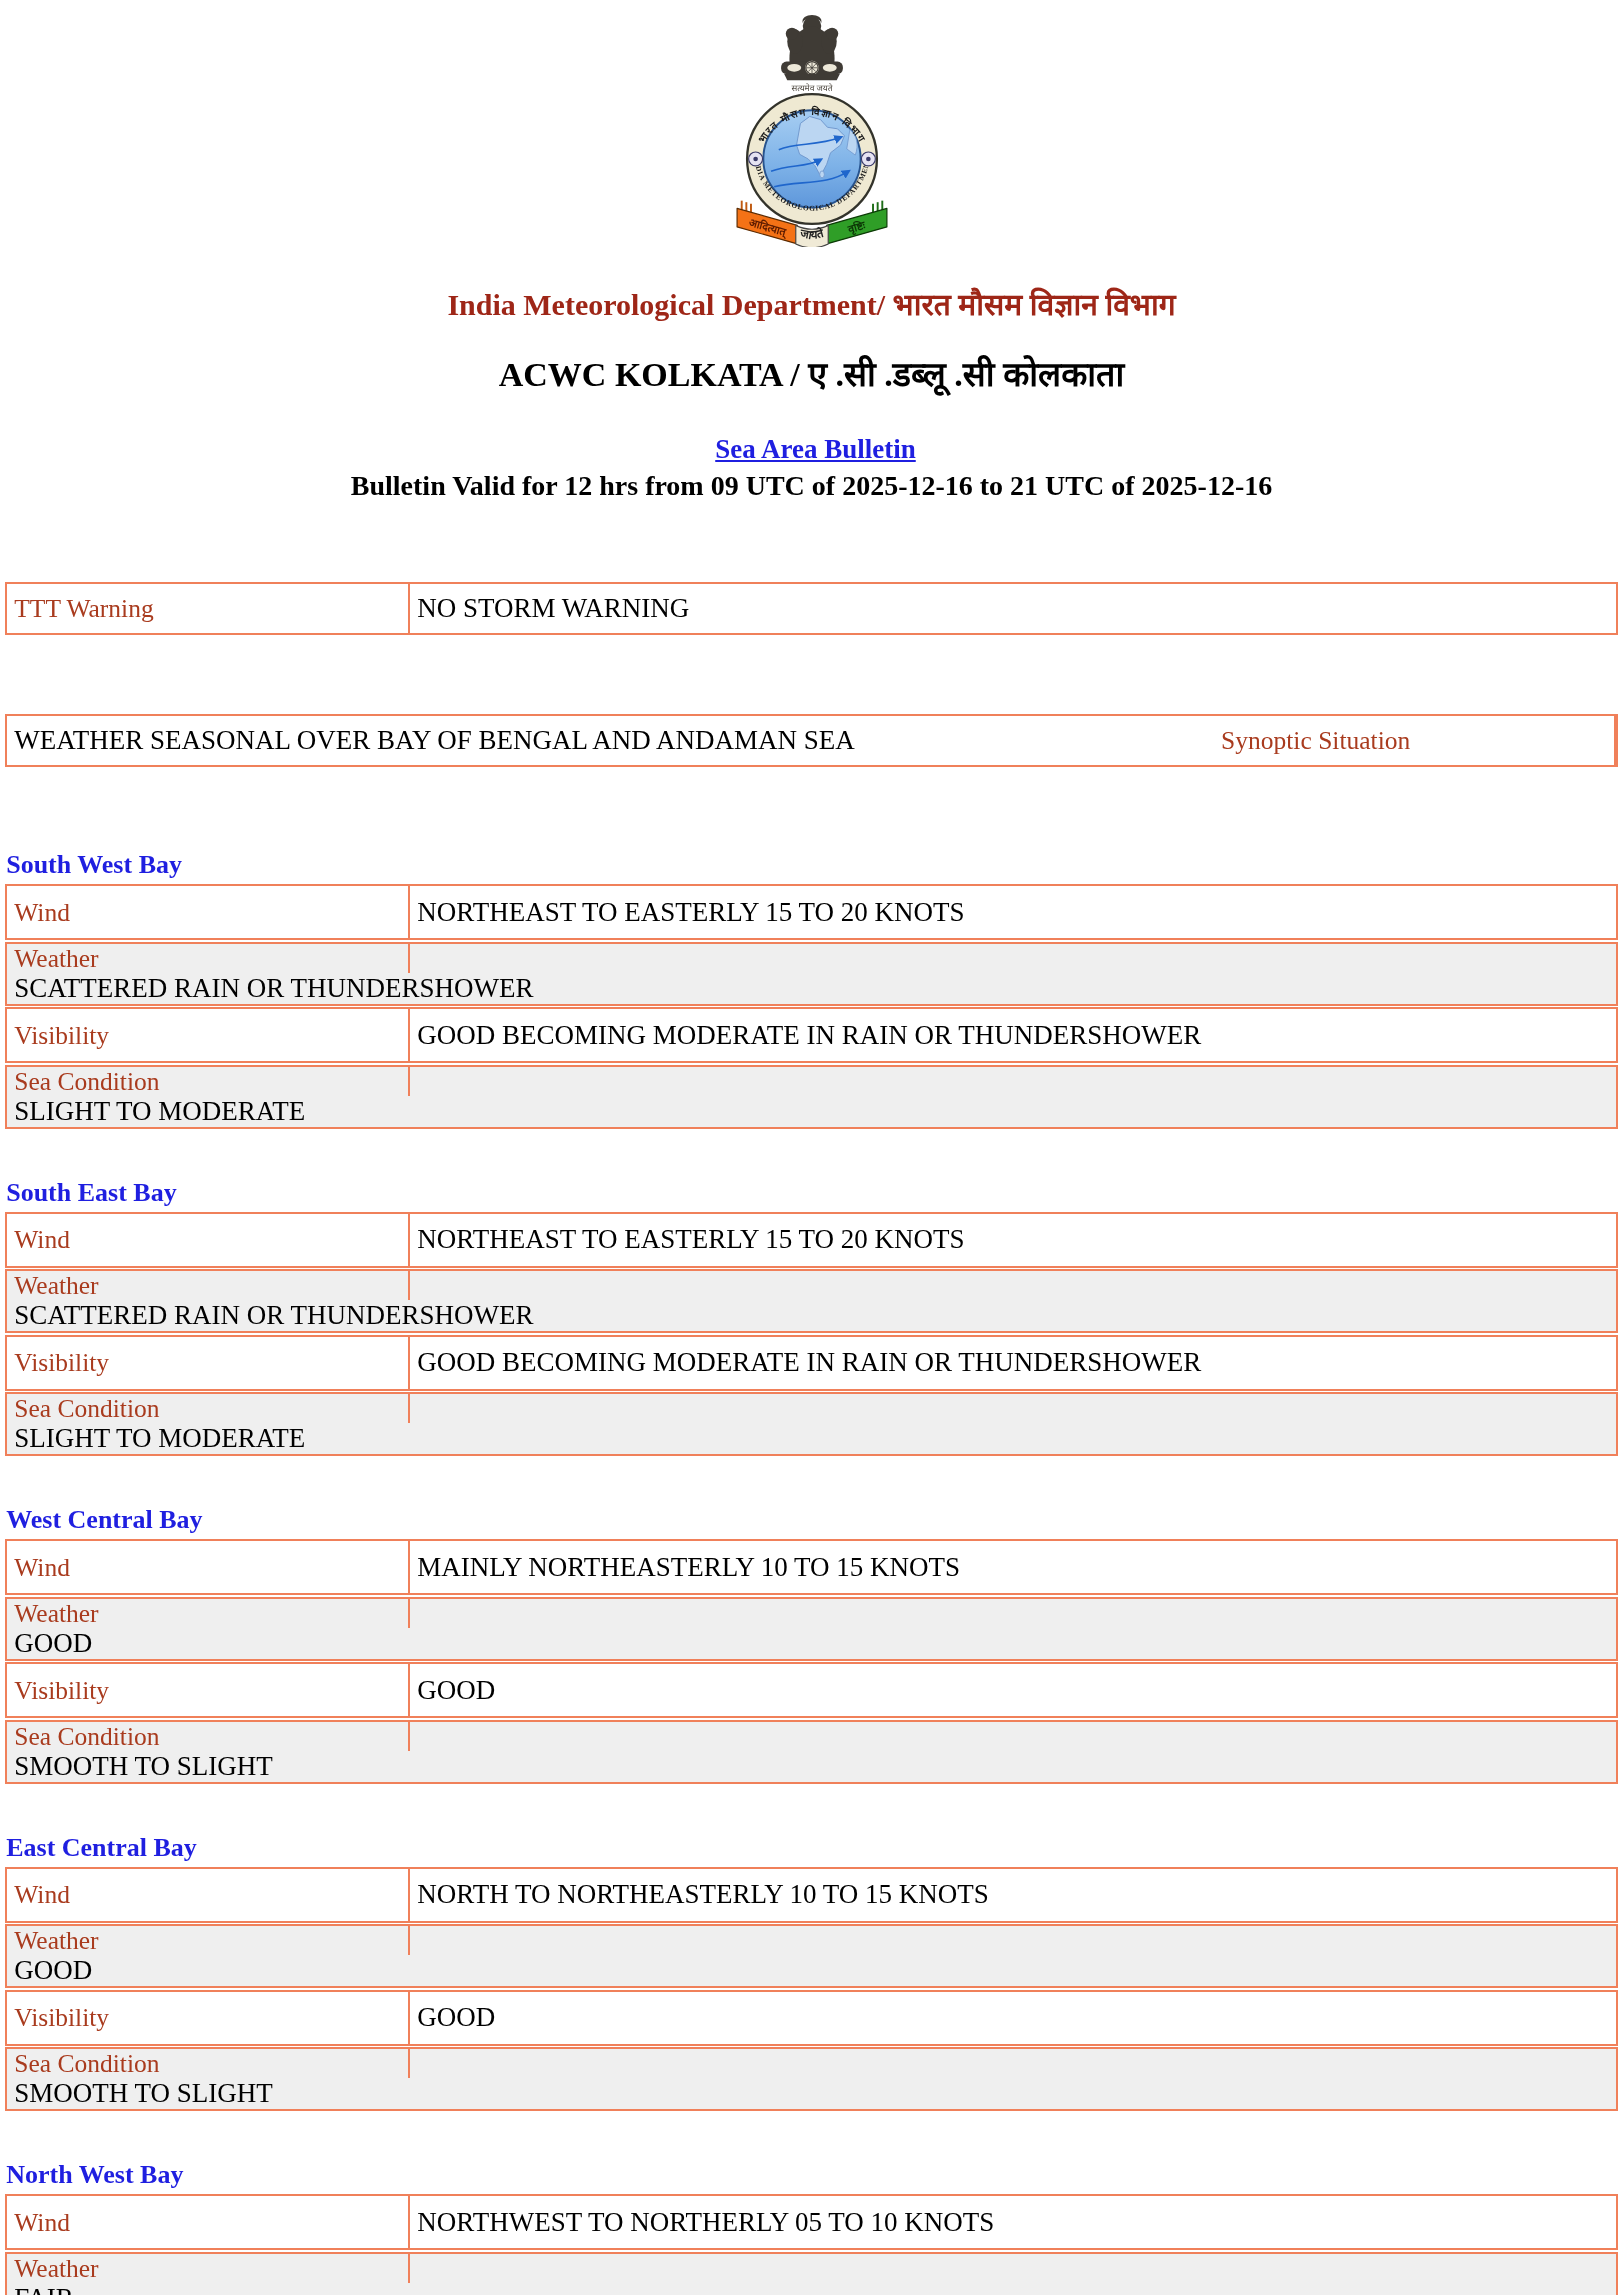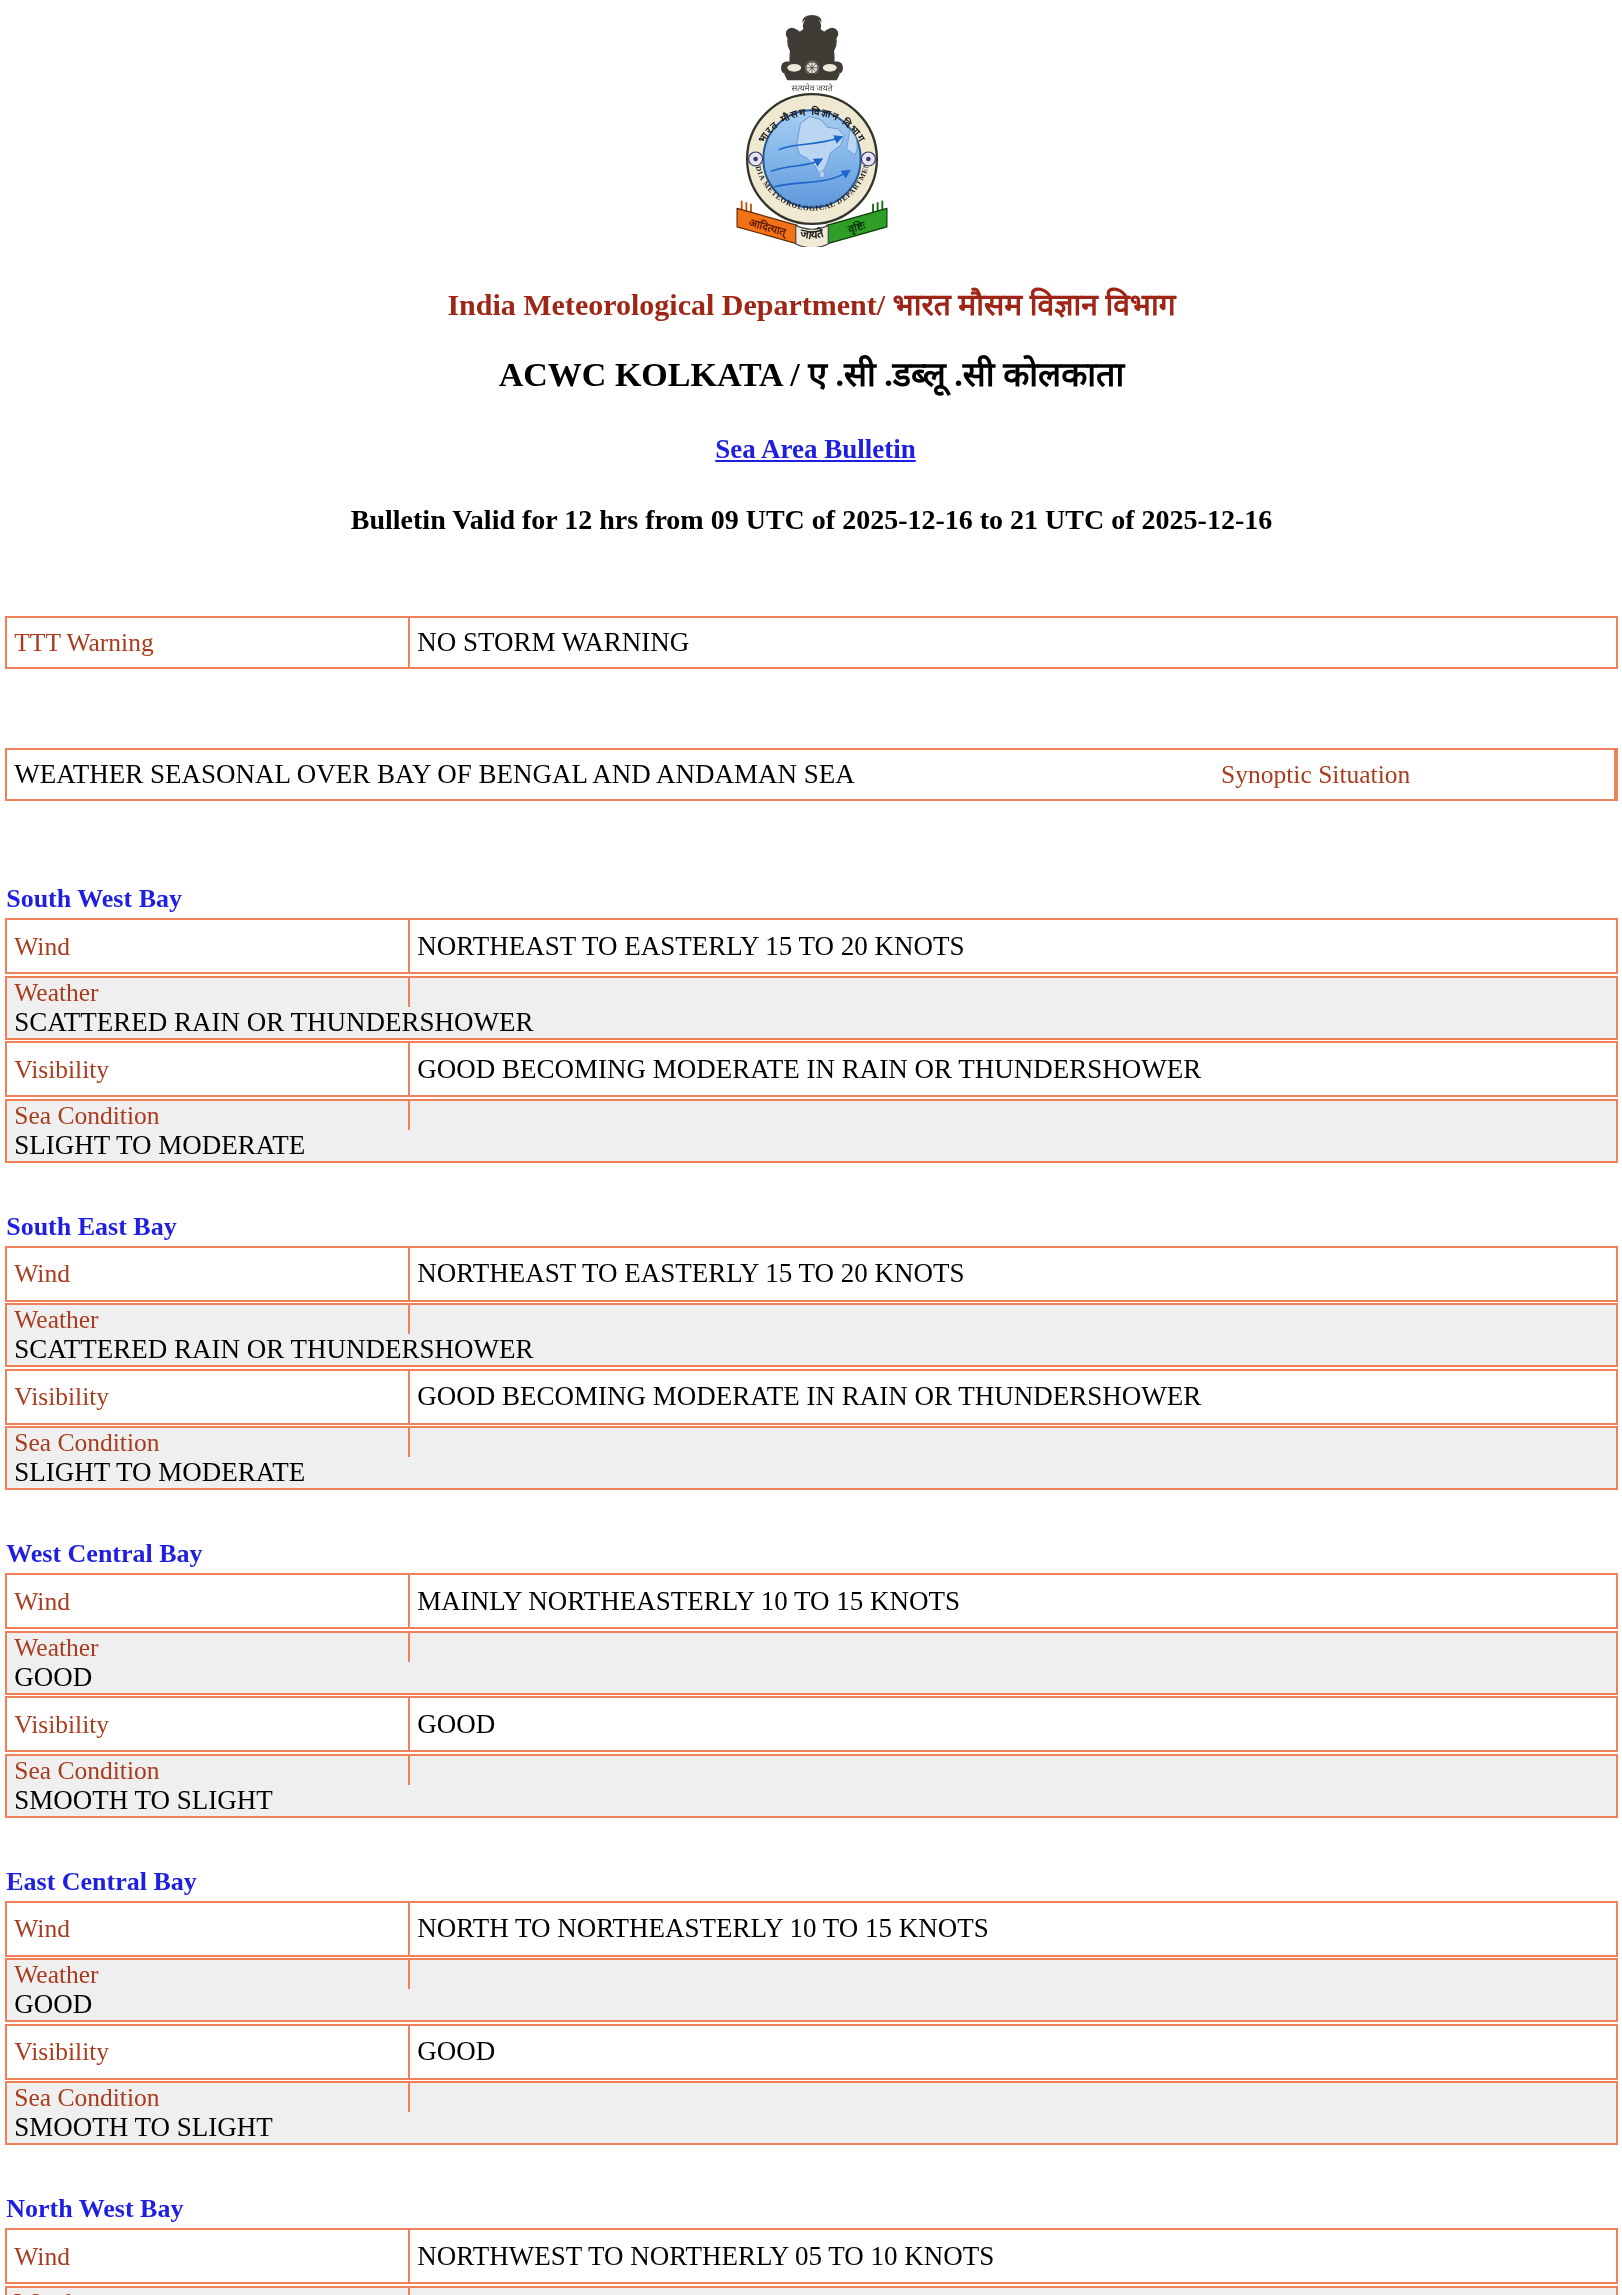--- a/index.html
+++ b/index.html
@@ -15,21 +15,21 @@
   body{
     width:1623px;height:2295px;overflow:hidden;background:#fff;
     font-family:"Liberation Serif","DejaVu Serif",serif;color:var(--text);
   }
   .hdr{text-align:center;}
   .logo-wrap{margin:6.2px auto 0 auto;width:172px;height:241px;}
   .t1{color:var(--maroon);font-size:30px;font-weight:bold;margin-top:40px;line-height:36px;}
   .t2{color:#000;font-size:34px;font-weight:bold;margin-top:32px;line-height:39px;}
   .linkline{margin-top:39px;line-height:32px;}
   .bulletin-link{color:var(--blue);font-size:27px;font-weight:bold;text-decoration:underline;cursor:pointer;margin-left:8px;}
-  .valid{font-size:28px;font-weight:bold;margin-top:34px;line-height:32px;}
+  .valid{font-size:28px;font-weight:bold;line-height:32px;}
   .tbl{margin:0 4.6px;border-radius:15px;}
   .tbl.warning{margin-top:80px;}
   .tbl.synoptic{margin-top:79px;}
   .row{display:flex;border:2.3px solid var(--border);min-height:56px;background:#fff;}
   .row + .row{margin-top:1.5px;}
   .row.single{min-height:53px;}
   .row.alt{background:var(--rowalt);flex-direction:column;}
   .cell{display:flex;align-items:center;}
   .label{width:403px;flex:none;border-right:2.3px solid var(--border);padding-left:7.7px;
          color:var(--label);font-size:25.5px;line-height:29px;}

